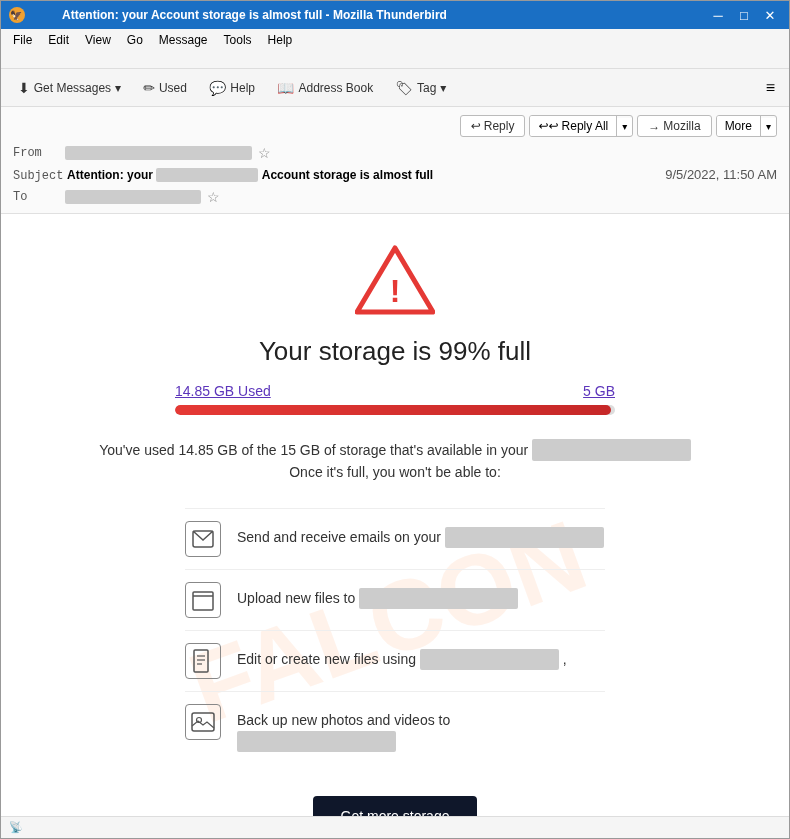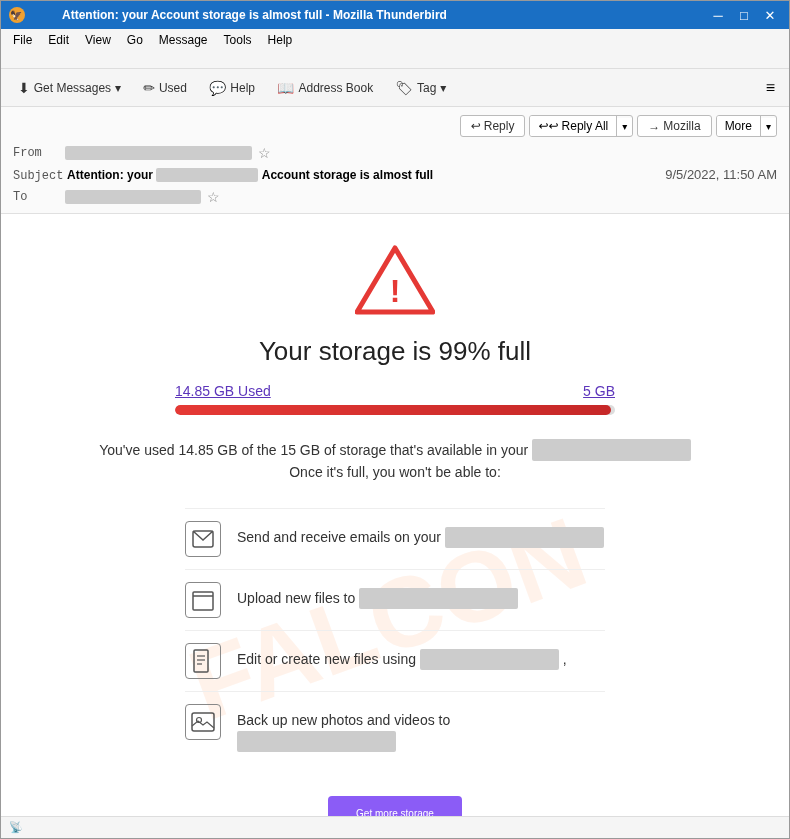--- a/index.html
+++ b/index.html
@@ -63,21 +63,21 @@
     .body-text { font-size: 14px; color: #333; line-height: 1.6; margin-bottom: 24px; }
 
     
     .feature-list { text-align: left; margin: 0 auto; max-width: 420px; }
     .feature-item { display: flex; align-items: flex-start; gap: 16px; padding: 12px 0; border-top: 1px solid #eee; }
     .feature-icon { width: 36px; height: 36px; border: 1.5px solid #888; border-radius: 4px; display: flex; align-items: center; justify-content: center; flex-shrink: 0; font-size: 18px; color: #555; }
     .feature-text { font-size: 14px; color: #333; line-height: 1.5; padding-top: 6px; }
 
     
     .cta-container { margin: 32px 0 16px; text-align: center; }
-    .cta-btn { background: #8b5cf6; color: #fff; border: none; border-radius: 4px; padding: 12px 28px; font-size: 10px; cursor: pointer; }
+    .cta-btn { background: #0f172a; color: #fff; border: none; border-radius: 4px; padding: 12px 28px; font-size: 14px; cursor: pointer; }
 
     
     .email-body::-webkit-scrollbar { width: 12px; }
     .email-body::-webkit-scrollbar-track { background: #f0f0f0; }
     .email-body::-webkit-scrollbar-thumb { background: #b0b0b0; border-radius: 6px; }
 
     
     .status-bar { height: 22px; background: #f5f5f5; border-top: 1px solid #ddd; display: flex; align-items: center; padding: 0 8px; font-size: 11px; color: #555; }
   </style>
 </head>

